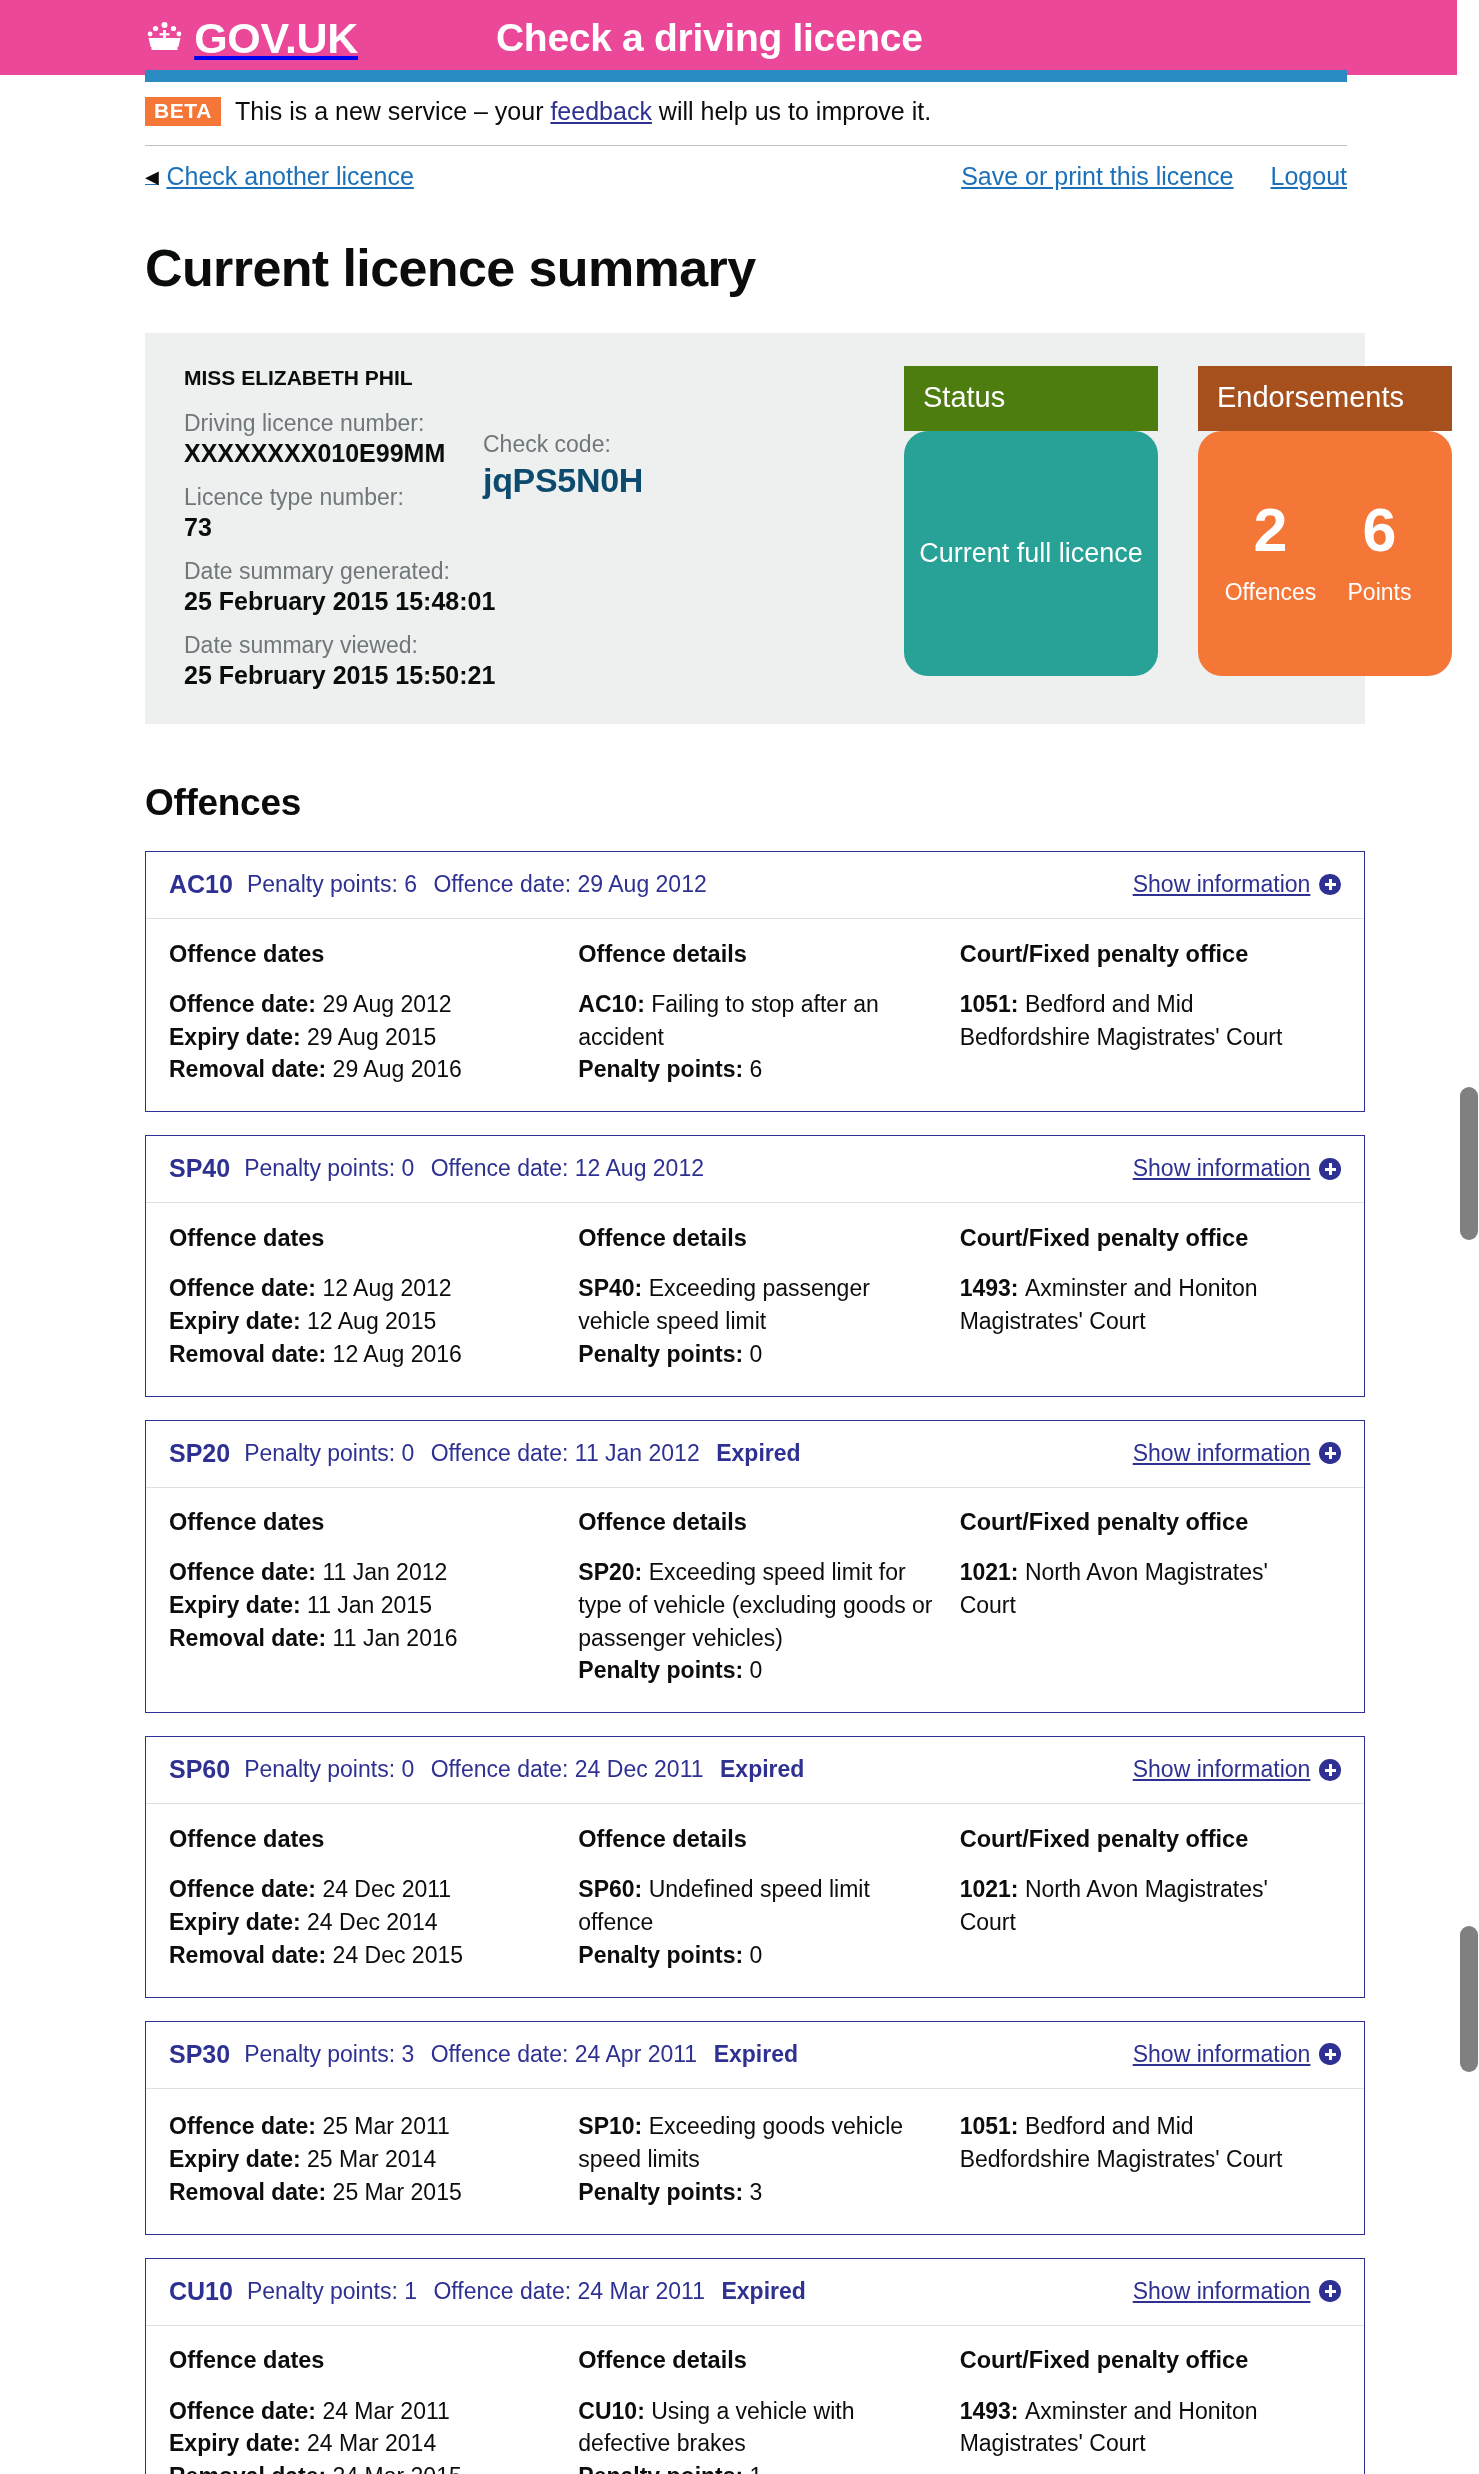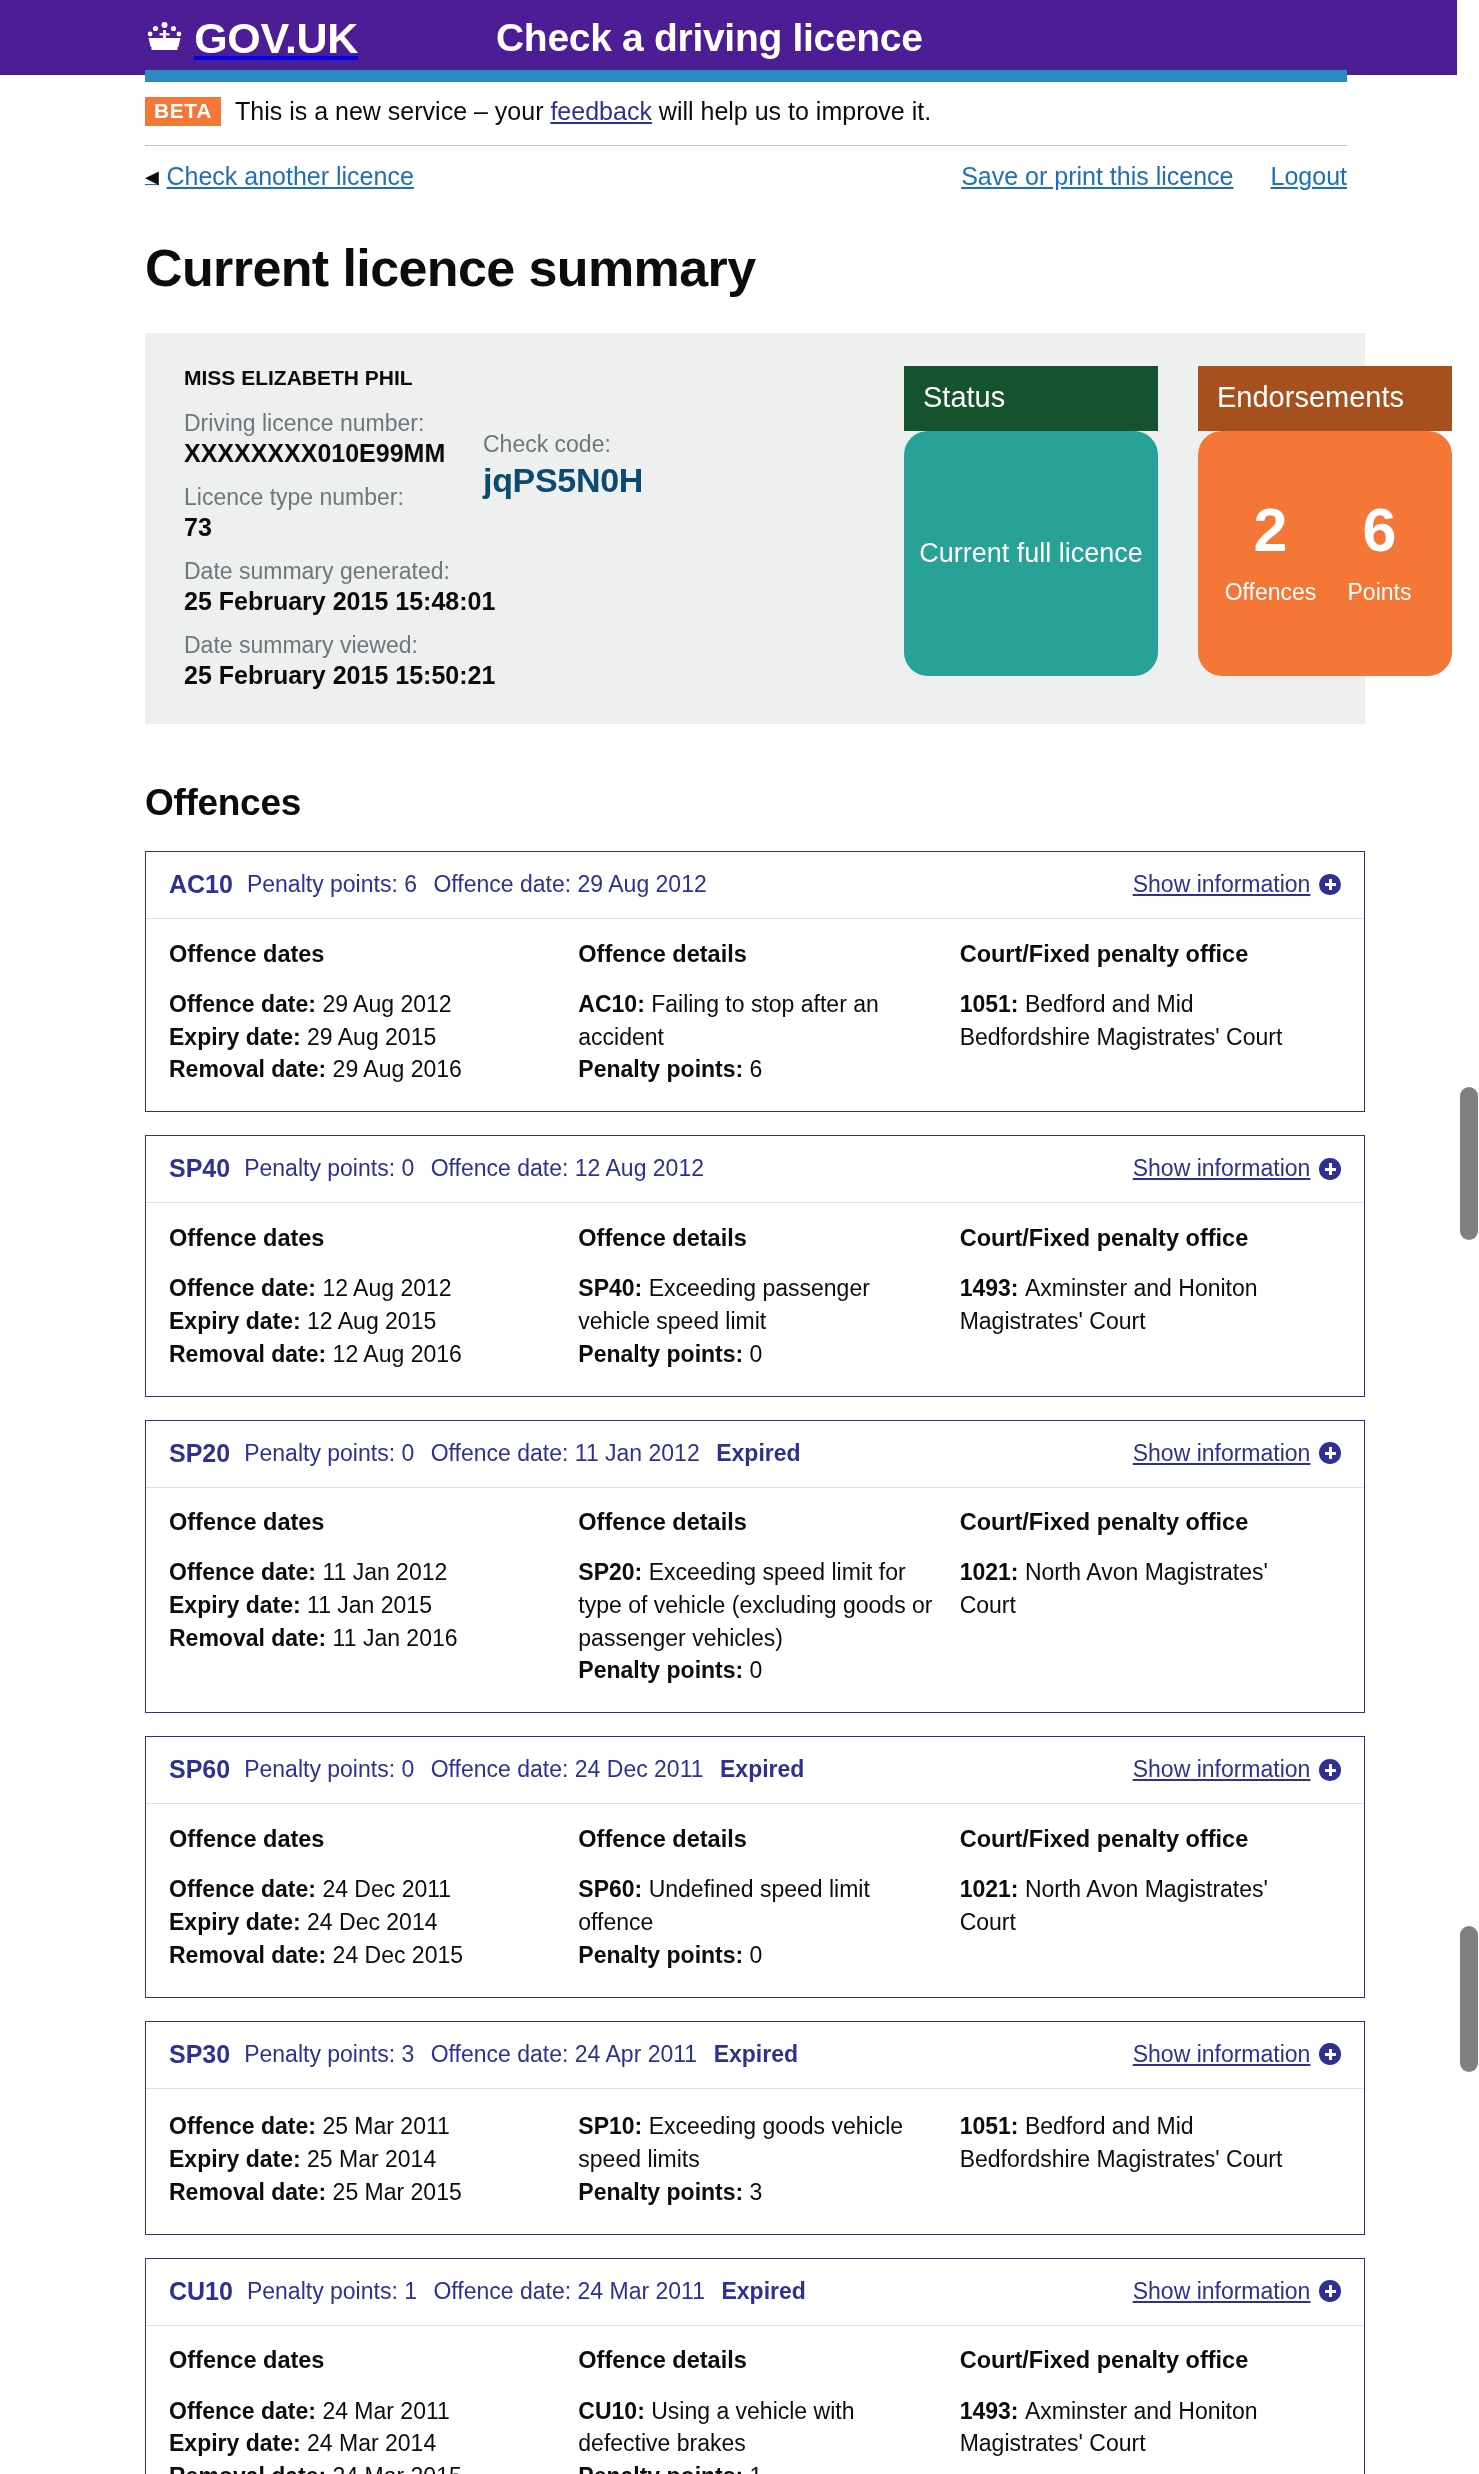--- a/index.html
+++ b/index.html
@@ -12,21 +12,21 @@
 
   body {
     position: relative;
     width: 1480px;
     height: 2475px;
     overflow: hidden;
   }
 
   
   .govuk-header {
-    background: #4c1d95;
+    background: #ec4899;
     height: 75px;
     position: relative;
   }
   .header-inner {
     width: 1480px;
     height: 75px;
     display: flex;
     align-items: center;
     position: relative;
   }
@@ -415,21 +415,21 @@
     <div class="field-label">Date summary viewed:</div>
     <div class="field-value">25 February 2015 15:50:21</div>
   </div>
 
   <div class="summary-mid">
     <div class="check-code-label">Check code:</div>
     <div class="check-code-value">jqPS5N0H</div>
   </div>
 
   <div class="tile tile-status">
-    <div class="tile-head" style="background:#14532d">Status</div>
+    <div class="tile-head" style="background:#4d7c0f">Status</div>
     <div class="tile-body" style="background:#28a197">Current full licence</div>
   </div>
 
   <div class="tile tile-endorse">
     <div class="tile-head" style="background:#a5501d">Endorsements</div>
     <div class="tile-body endorse-body" style="background:#f47738">
       <div class="endorse-col">
         <div class="endorse-num">2</div>
         <div class="endorse-cap">Offences</div>
       </div>

